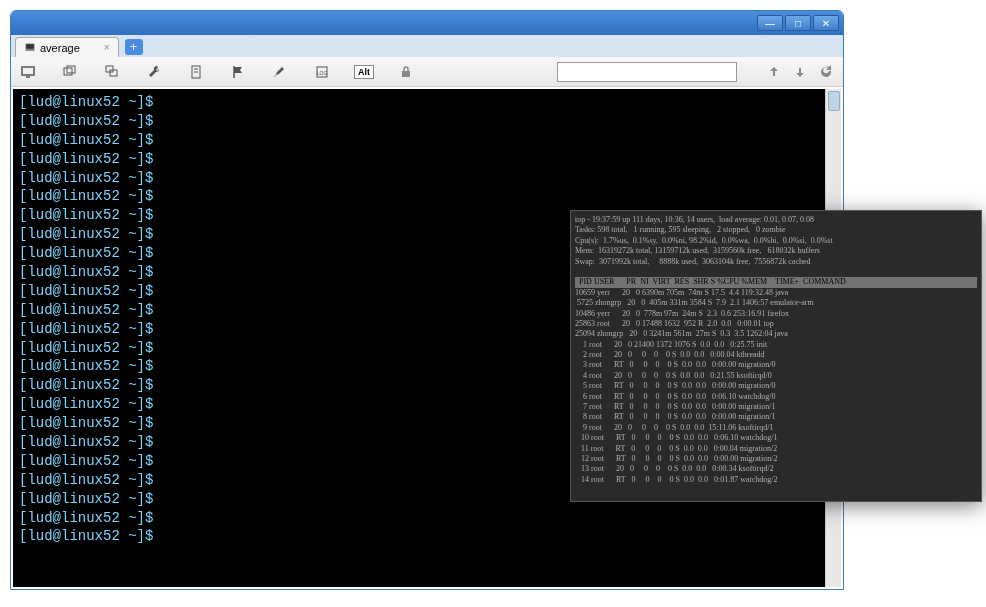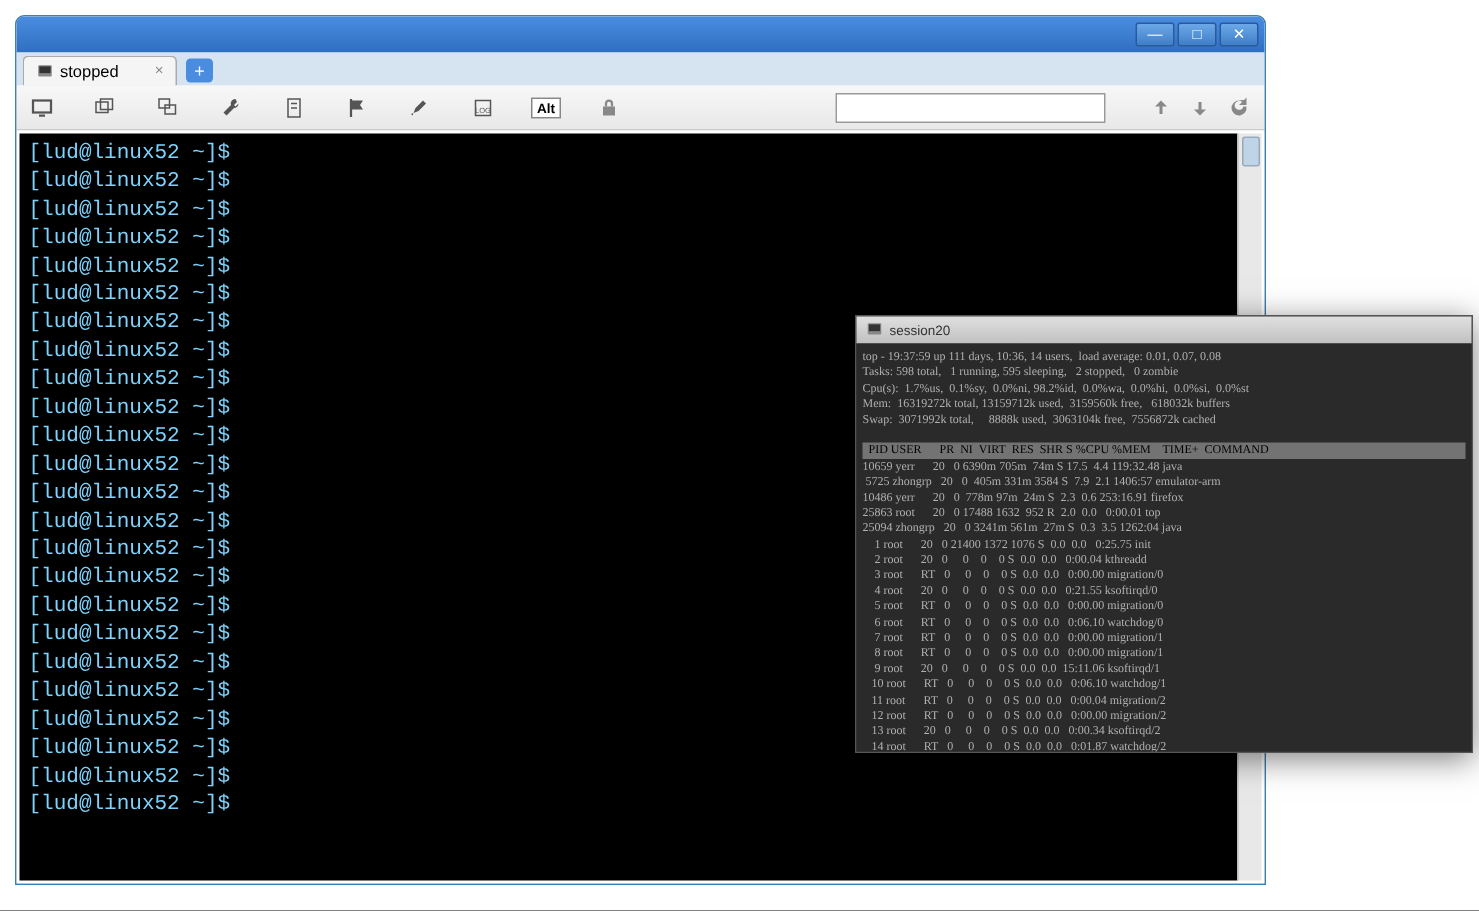--- a/index.html
+++ b/index.html
@@ -48,21 +48,21 @@
   </div>
 
   <div class="tabbar">
     <div class="tab">
       <span class="tab-icon">
         <svg viewBox="0 0 16 16">
             <rect x="2" y="2" width="12" height="10" fill="#888" rx="1"></rect>
             <rect x="3" y="3" width="10" height="6" fill="#333"></rect>
           </svg>
       </span>
-      <span>stopped</span>
+      <span>average</span>
       <span class="tab-close">×</span>
     </div>
     <div class="tab-add">+</div>
   </div>
 
   <div class="toolbar">
     <div class="tool-btn">
         <svg viewBox="0 0 16 16">
           <rect x="2" y="3" width="12" height="8" fill="none" stroke="#555" stroke-width="1.5"></rect>
           <line x1="6" y1="13" x2="10" y2="13" stroke="#555" stroke-width="1.5"></line>
@@ -166,23 +166,14 @@
         <div class="terminal-line">[lud@linux52 ~]$</div>
         <div class="terminal-line">[lud@linux52 ~]$</div>
       </div>
     <div class="scrollbar">
       <div class="scroll-thumb"></div>
     </div>
   </div>
 </div>
 
 <div class="overlay">
-  <div class="overlay-titlebar">
-    <span class="tab-icon">
-      <svg viewBox="0 0 16 16">
-          <rect x="2" y="2" width="12" height="10" fill="#888" rx="1"></rect>
-          <rect x="3" y="3" width="10" height="6" fill="#333"></rect>
-        </svg>
-    </span>
-    <span>session20</span>
-  </div>
   <div class="overlay-content" id="overlay-content"><div>top - 19:37:59 up 111 days, 10:36, 14 users,  load average: 0.01, 0.07, 0.08</div><div>Tasks: 598 total,   1 running, 595 sleeping,   2 stopped,   0 zombie</div><div>Cpu(s):  1.7%us,  0.1%sy,  0.0%ni, 98.2%id,  0.0%wa,  0.0%hi,  0.0%si,  0.0%st</div><div>Mem:  16319272k total, 13159712k used,  3159560k free,   618032k buffers</div><div>Swap:  3071992k total,     8888k used,  3063104k free,  7556872k cached</div><div> </div><div class="overlay-header-row">  PID USER      PR  NI  VIRT  RES  SHR S %CPU %MEM    TIME+  COMMAND</div><div>10659 yerr      20   0 6390m 705m  74m S 17.5  4.4 119:32.48 java</div><div> 5725 zhongrp   20   0  405m 331m 3584 S  7.9  2.1 1406:57 emulator-arm</div><div>10486 yerr      20   0  778m 97m  24m S  2.3  0.6 253:16.91 firefox</div><div>25863 root      20   0 17488 1632  952 R  2.0  0.0   0:00.01 top</div><div>25094 zhongrp   20   0 3241m 561m  27m S  0.3  3.5 1262:04 java</div><div>    1 root      20   0 21400 1372 1076 S  0.0  0.0   0:25.75 init</div><div>    2 root      20   0     0    0    0 S  0.0  0.0   0:00.04 kthreadd</div><div>    3 root      RT   0     0    0    0 S  0.0  0.0   0:00.00 migration/0</div><div>    4 root      20   0     0    0    0 S  0.0  0.0   0:21.55 ksoftirqd/0</div><div>    5 root      RT   0     0    0    0 S  0.0  0.0   0:00.00 migration/0</div><div>    6 root      RT   0     0    0    0 S  0.0  0.0   0:06.10 watchdog/0</div><div>    7 root      RT   0     0    0    0 S  0.0  0.0   0:00.00 migration/1</div><div>    8 root      RT   0     0    0    0 S  0.0  0.0   0:00.00 migration/1</div><div>    9 root      20   0     0    0    0 S  0.0  0.0  15:11.06 ksoftirqd/1</div><div>   10 root      RT   0     0    0    0 S  0.0  0.0   0:06.10 watchdog/1</div><div>   11 root      RT   0     0    0    0 S  0.0  0.0   0:00.04 migration/2</div><div>   12 root      RT   0     0    0    0 S  0.0  0.0   0:00.00 migration/2</div><div>   13 root      20   0     0    0    0 S  0.0  0.0   0:00.34 ksoftirqd/2</div><div>   14 root      RT   0     0    0    0 S  0.0  0.0   0:01.87 watchdog/2</div></div>
 </div>
 
 </body></html>

